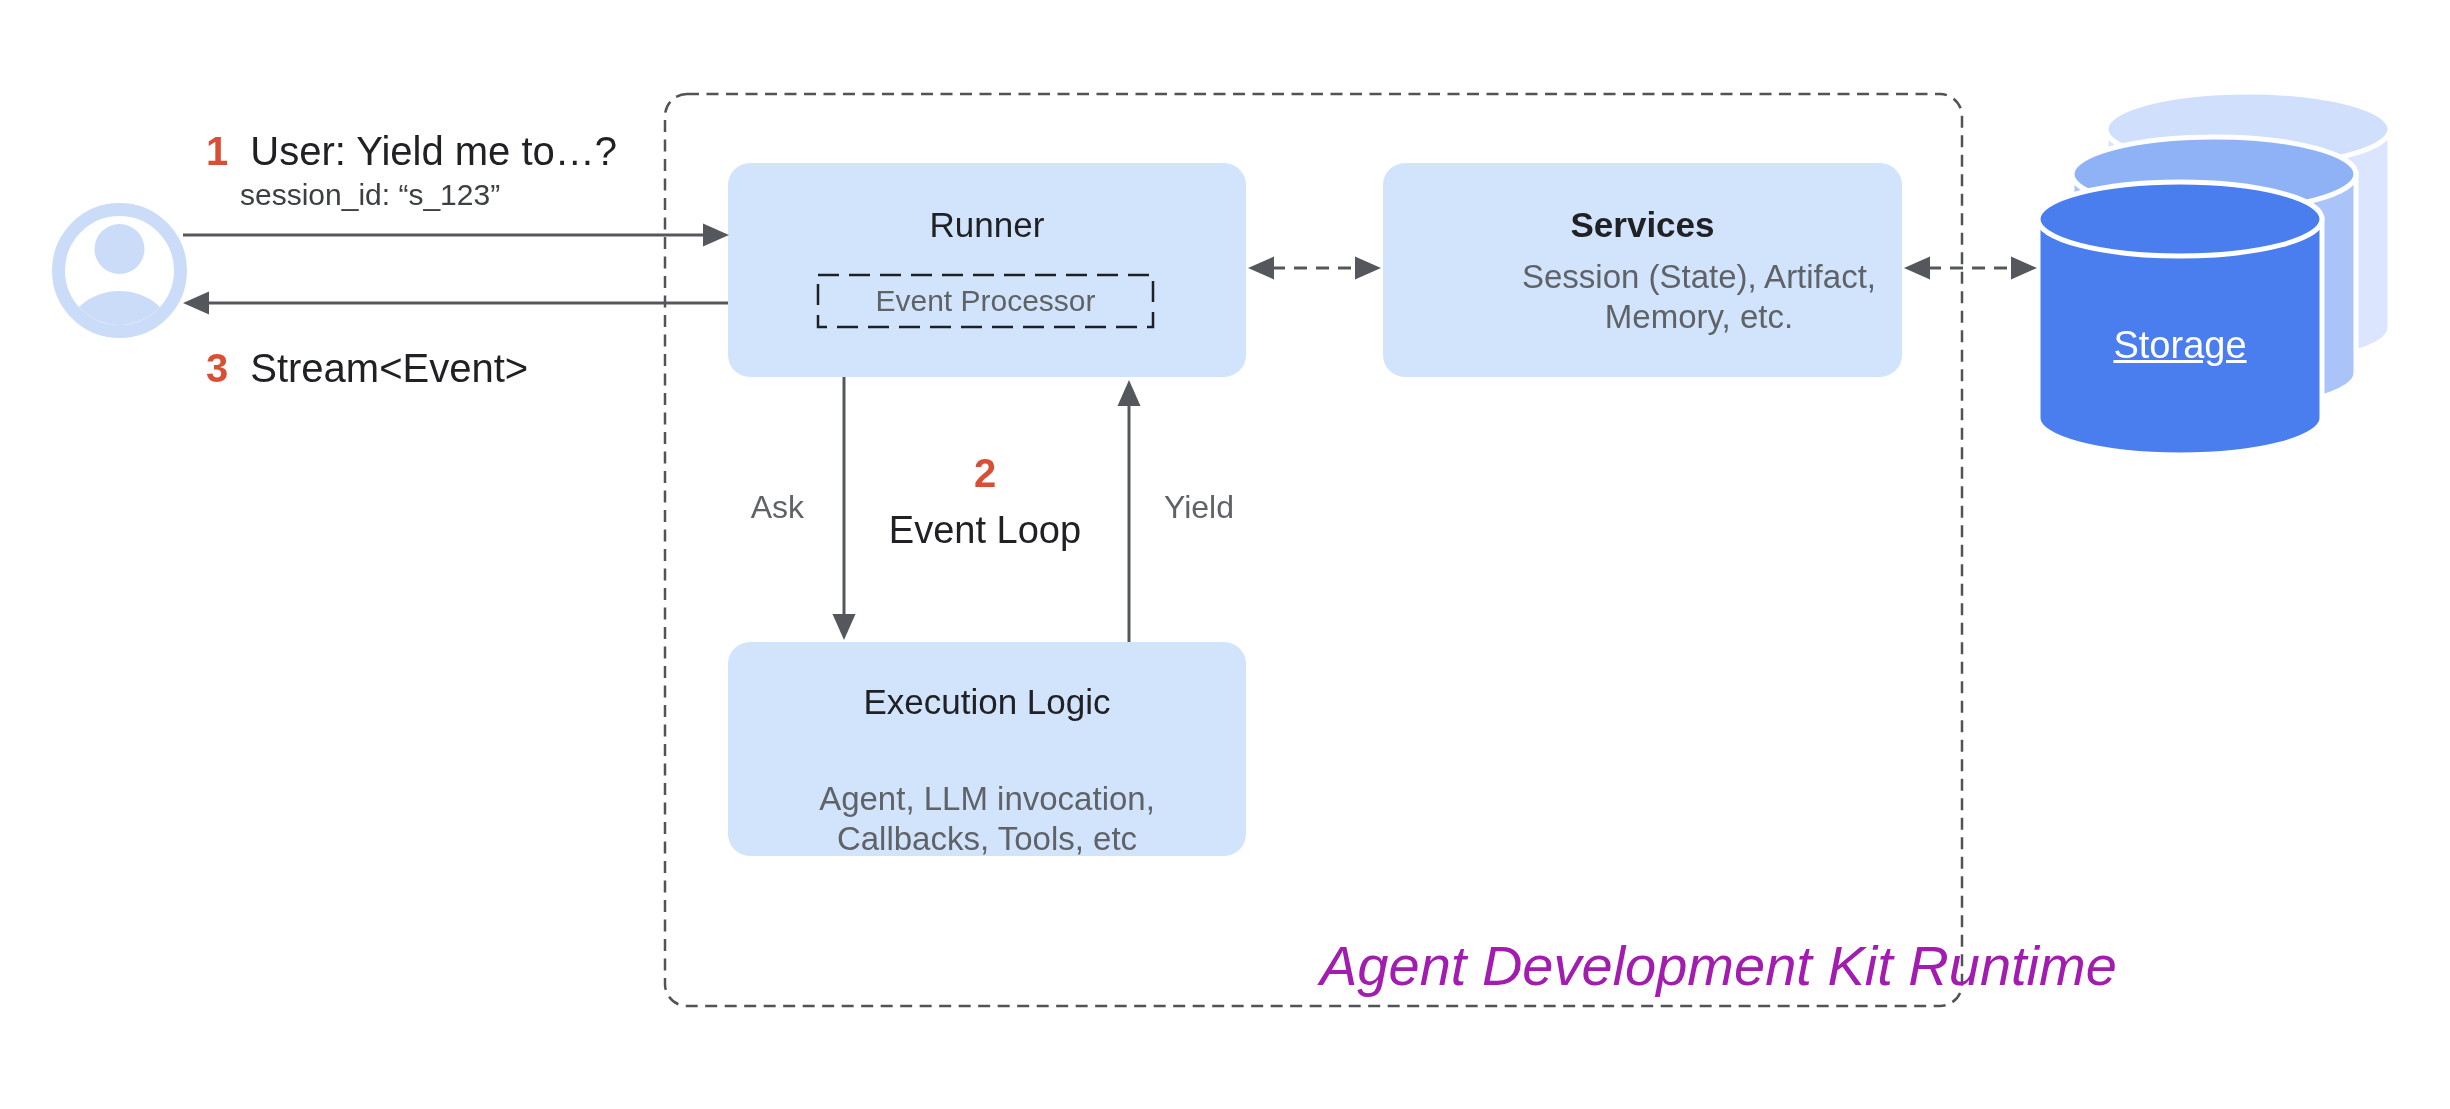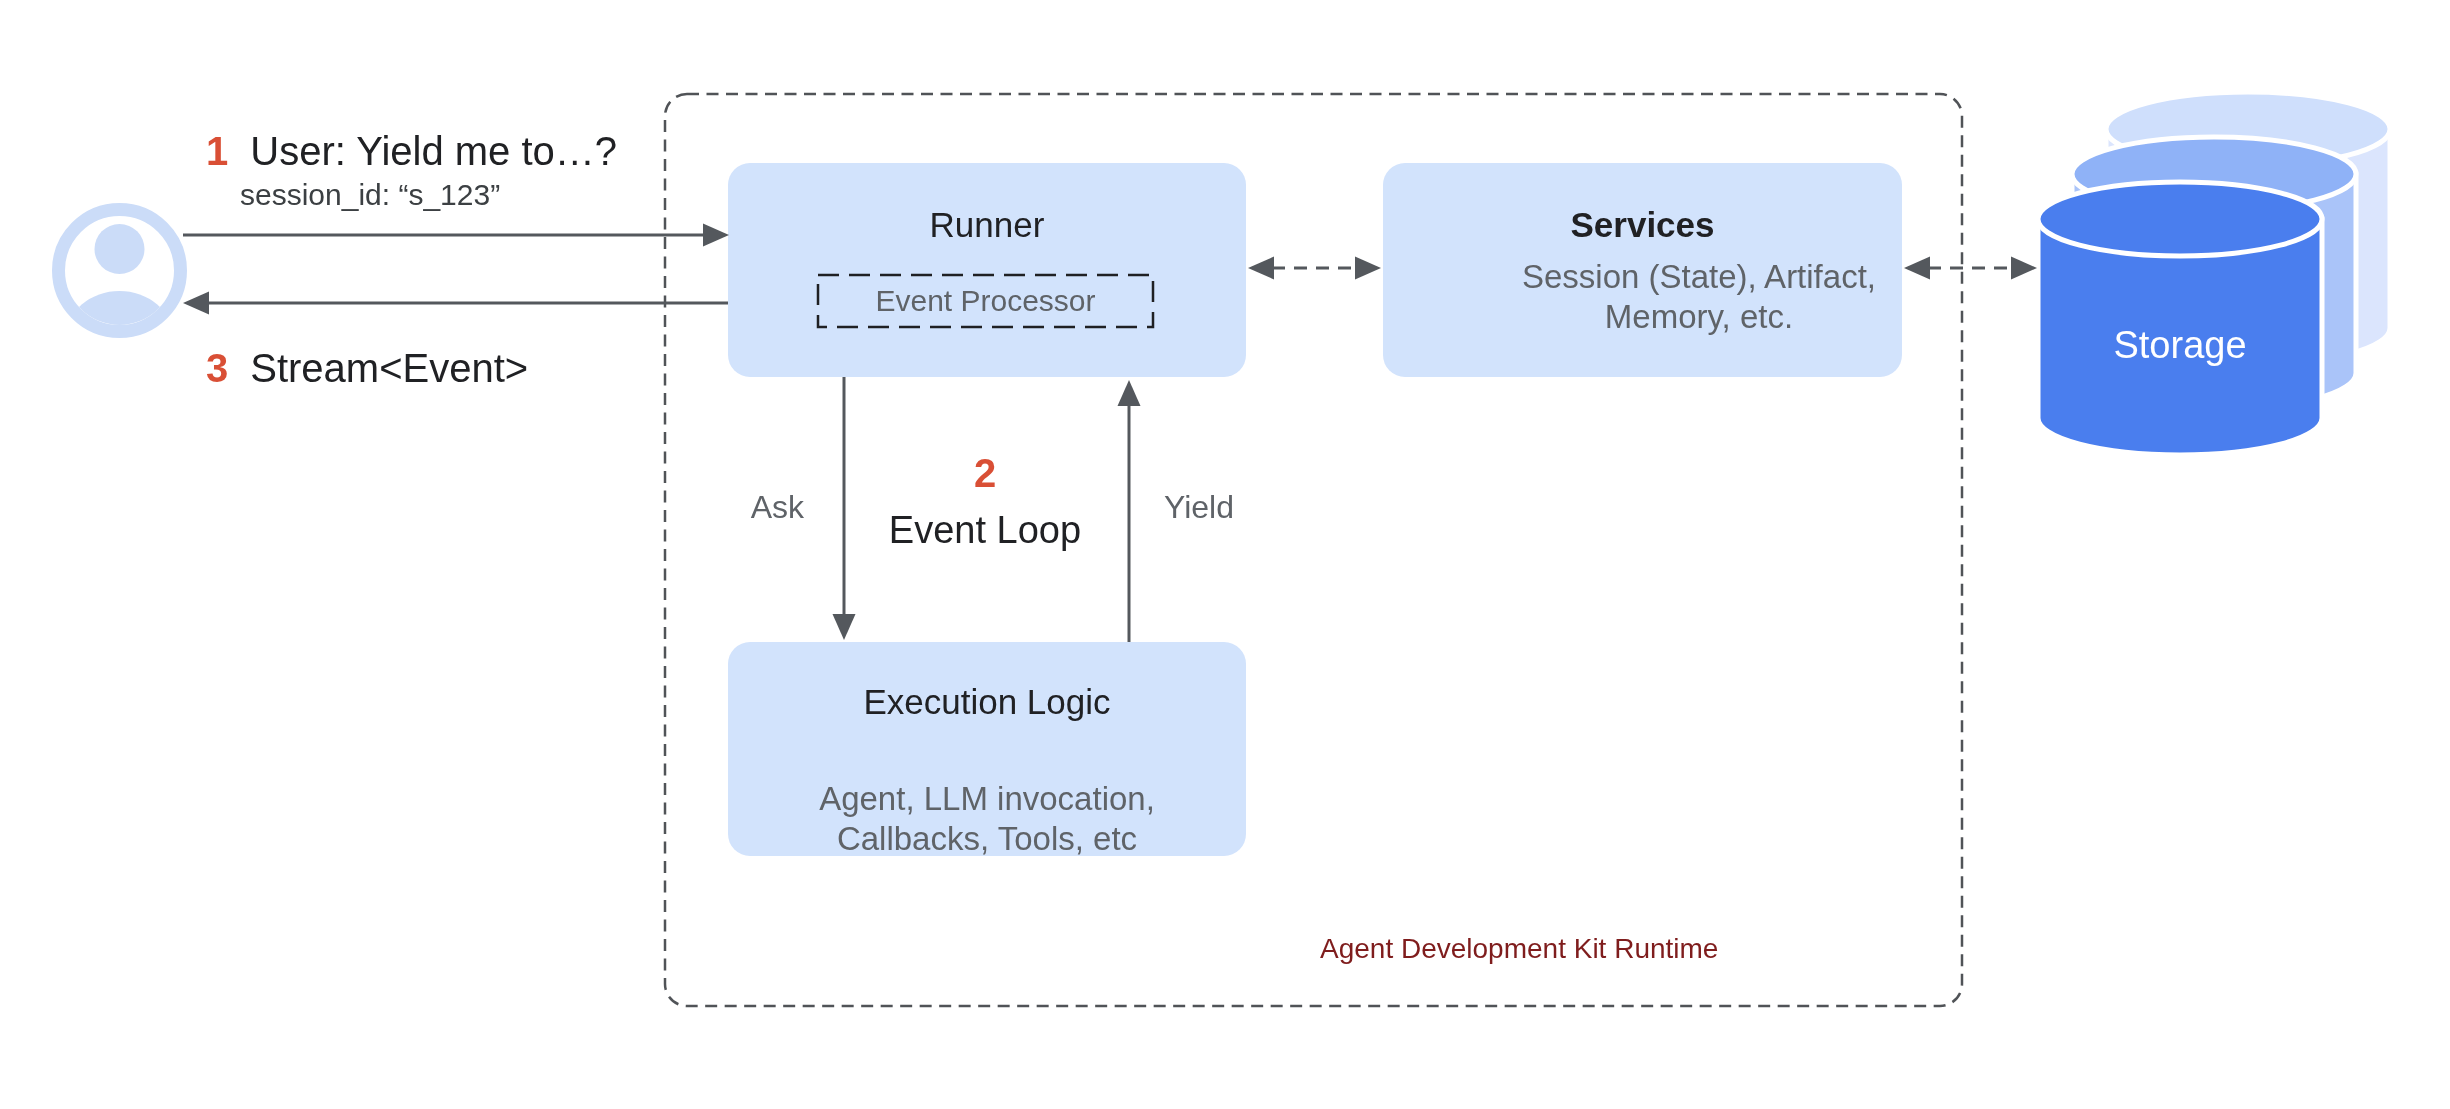--- a/index.html
+++ b/index.html
@@ -18,21 +18,21 @@
   .step-num{color:#d94f35;font-weight:bold;margin-right:22px;}
   .bold{font-weight:normal;}
   .session-line{font-size:30px;color:#3c4043;}
   .flow-side{font-size:32px;color:#5f6368;}
   .center200{width:200px;text-align:center;}
   .ep-label{
     position:absolute;left:818px;top:275px;width:335px;height:52px;z-index:10;
     display:flex;align-items:center;justify-content:center;
     font-size:30px;color:#5f6368;white-space:nowrap;
   }
-  .runtime-caption{font-size:28px;color:#7f1d1d;}
+  .runtime-caption{font-size:56px;color:#a21caf;font-style:italic;}
   .storage-label{font-size:38px;color:#ffffff;text-align:center;width:200px;}
   .eventloop-num{font-size:40px;font-weight:bold;color:#d94f35;}
   .eventloop-text{font-size:38px;color:#202124;}
 </style>
 </head>
 <body>
 
 <div id="canvas">
 
   <div class="box" style="left:728px;top:163px;width:518px;height:214px;"></div>
@@ -125,17 +125,17 @@
   <div class="lbl box-sub" style="left:728px;top:749px;width:518px;margin-top:30px;">
     <div>Agent, LLM invocation,</div>
     <div>Callbacks, Tools, etc</div>
   </div>
 
   <div class="lbl flow-side" style="left:604px;top:488px;width:200px;text-align:right;">Ask</div>
   <div class="lbl flow-side" style="left:1164px;top:488px;">Yield</div>
   <div class="lbl eventloop-num center200" style="left:885px;top:449px;">2</div>
   <div class="lbl eventloop-text center200" style="left:885px;top:508px;">Event Loop</div>
 
-  <div class="lbl storage-label" style="left:2080px;top:323px;">Storage</div>
+  <div class="lbl storage-label" style="left:2080px;top:323px;text-decoration:underline;">Storage</div>
 
   <div class="lbl runtime-caption" style="left:1320px;top:932px;">Agent Development Kit Runtime</div>
 
 </div>
 
 </body></html>

